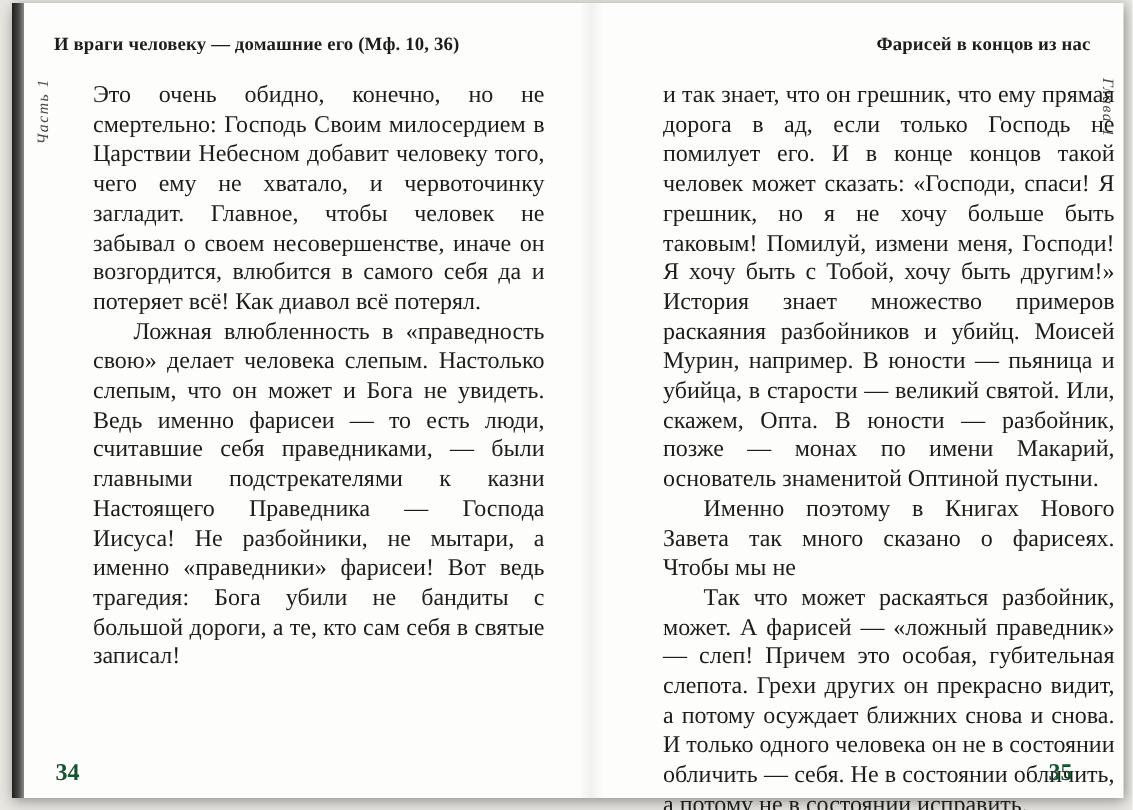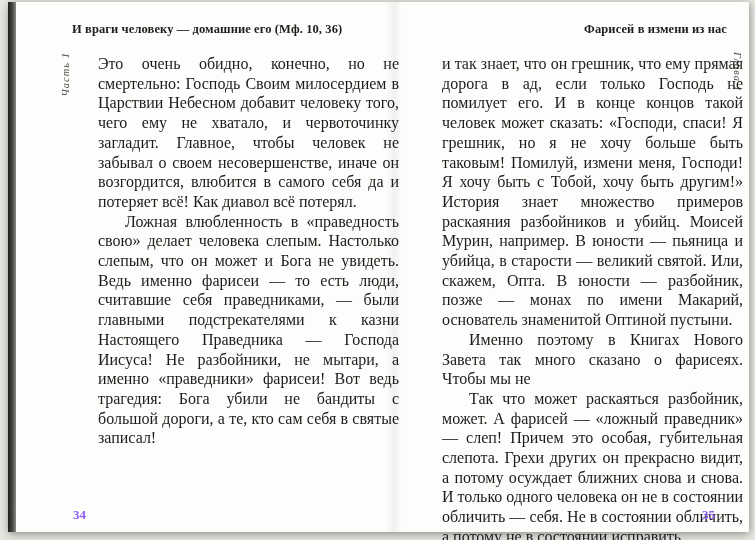--- a/index.html
+++ b/index.html
@@ -15,21 +15,21 @@
   }
   .cover-edge{
     position:absolute;left:0;top:0;width:8px;height:100%;
     background:linear-gradient(90deg,#1f1f1e 0%,#474745 55%,#8a8a86 100%);
   }
   .gutter{
     position:absolute;left:378px;top:0;width:16px;height:100%;
     background:linear-gradient(90deg,rgba(0,0,0,0) 0%,rgba(0,0,0,0.05) 50%,rgba(0,0,0,0) 100%);
   }
   .page{position:absolute;top:0;height:100%;}
-  .page.left{left:8px;width:378px;margin-left:36px;}
+  .page.left{left:8px;width:378px;}
   .page.right{left:386px;width:355px;}
 
   .running-header{
     position:absolute;top:20px;
     font-weight:bold;font-size:12.5px;color:#1d1d1c;letter-spacing:0.1px;
     white-space:nowrap;
   }
   .page.left  .running-header{left:20px;}
   .page.right .running-header{right:22px;text-align:right;}
 
@@ -49,21 +49,21 @@
     hyphens:auto;-webkit-hyphens:auto;
   }
   .page.left  .body-text{left:46px;}
   .page.right .body-text{left:48px;}
 
   .para{margin:0;text-indent:27px;}
   .para.cont{text-indent:0;}
 
   .pagenum{
     position:absolute;top:505px;
-    font-weight:bold;font-size:13px;color:#8b5cf6;
+    font-weight:bold;font-size:16px;color:#14532d;
   }
   .page.left  .pagenum{left:21px;}
   .page.right .pagenum{right:34px;text-align:center;}
 </style>
 </head>
 <body>
 
 <div class="stage">
   <div class="spread">
     <div class="cover-edge"></div>
@@ -73,21 +73,21 @@
       <div class="running-header">И враги человеку — домашние его (Мф. 10, 36)</div>
       <div class="side-label">Часть 1</div>
       <div class="body-text">
         <p class="para cont">Это очень обидно, конечно, но не смертельно: Господь Своим милосердием в Царствии Небесном добавит человеку того, чего ему не хватало, и червоточинку загладит. Главное, чтобы человек не забывал о своем несовершенстве, иначе он возгордится, влюбится в самого себя да и потеряет всё! Как диавол всё потерял.</p>
         <p class="para">Ложная влюбленность в «праведность свою» делает человека слепым. Настолько слепым, что он может и Бога не увидеть. Ведь именно фарисеи — то есть люди, считавшие себя праведниками, — были главными подстрекателями к казни Настоящего Праведника — Господа Иисуса! Не разбойники, не мытари, а именно «праведники» фарисеи! Вот ведь трагедия: Бога убили не бандиты с большой дороги, а те, кто сам себя в святые записал!</p>
       </div>
       <div class="pagenum">34</div>
     </div>
 
     <div class="page right">
-      <div class="running-header">Фарисей в измени из нас</div>
+      <div class="running-header">Фарисей в концов из нас</div>
       <div class="side-label">Глава 1</div>
       <div class="body-text">
         <p class="para cont">и так знает, что он грешник, что ему прямая дорога в ад, если только Господь не помилует его. И в конце концов такой человек может сказать: «Господи, спаси! Я грешник, но я не хочу больше быть таковым! Помилуй, измени меня, Господи! Я хочу быть с Тобой, хочу быть другим!» История знает множество примеров раскаяния разбойников и убийц. Моисей Мурин, например. В юности — пьяница и убийца, в старости — великий святой. Или, скажем, Опта. В юности — разбойник, позже — монах по имени Макарий, основатель знаменитой Оптиной пустыни.</p>
         <p class="para">Именно поэтому в Книгах Нового Завета так много сказано о фарисеях. Чтобы мы не</p>
         <p class="para">Так что может раскаяться разбойник, может. А фарисей — «ложный праведник» — слеп! Причем это особая, губительная слепота. Грехи других он прекрасно видит, а потому осуждает ближних снова и снова. И только одного человека он не в состоянии обличить — себя. Не в состоянии обличить, а потому не в состоянии исправить.</p>
       </div>
       <div class="pagenum">35</div>
     </div>
   </div>
 </div>

